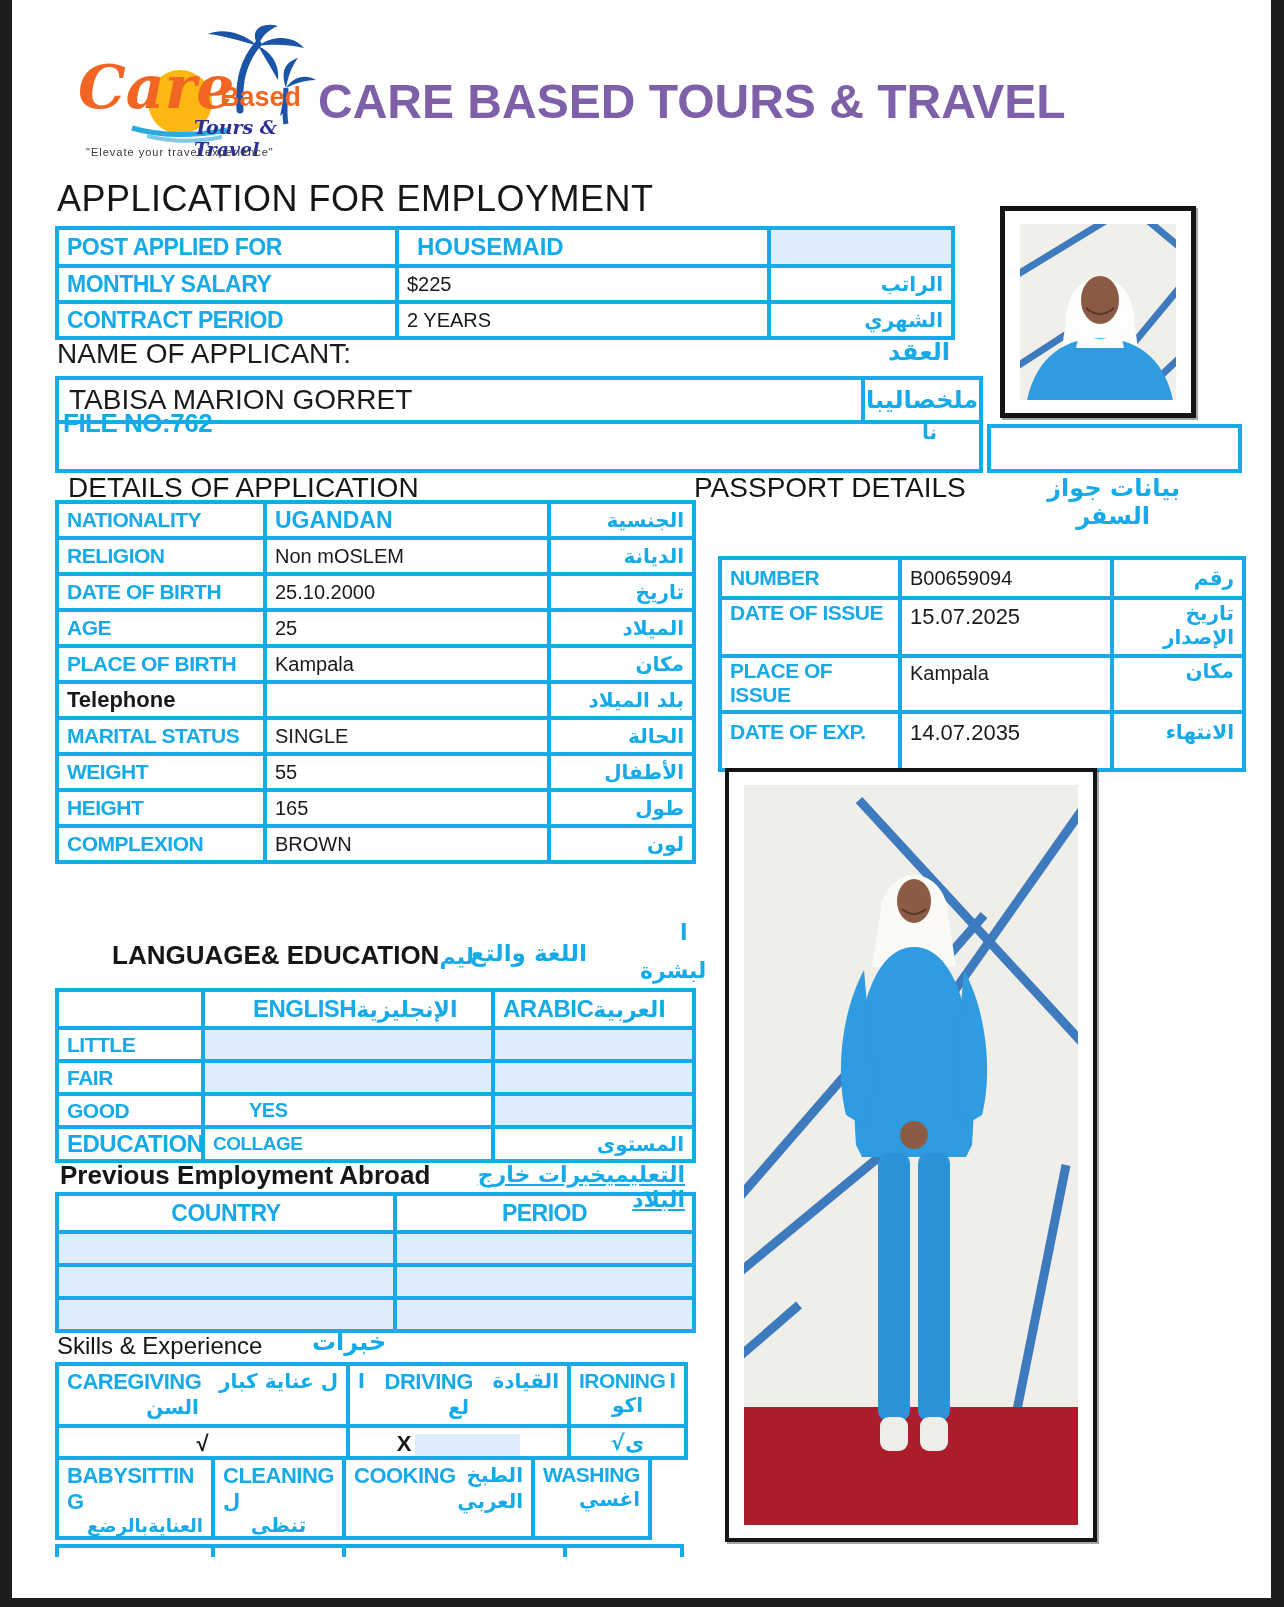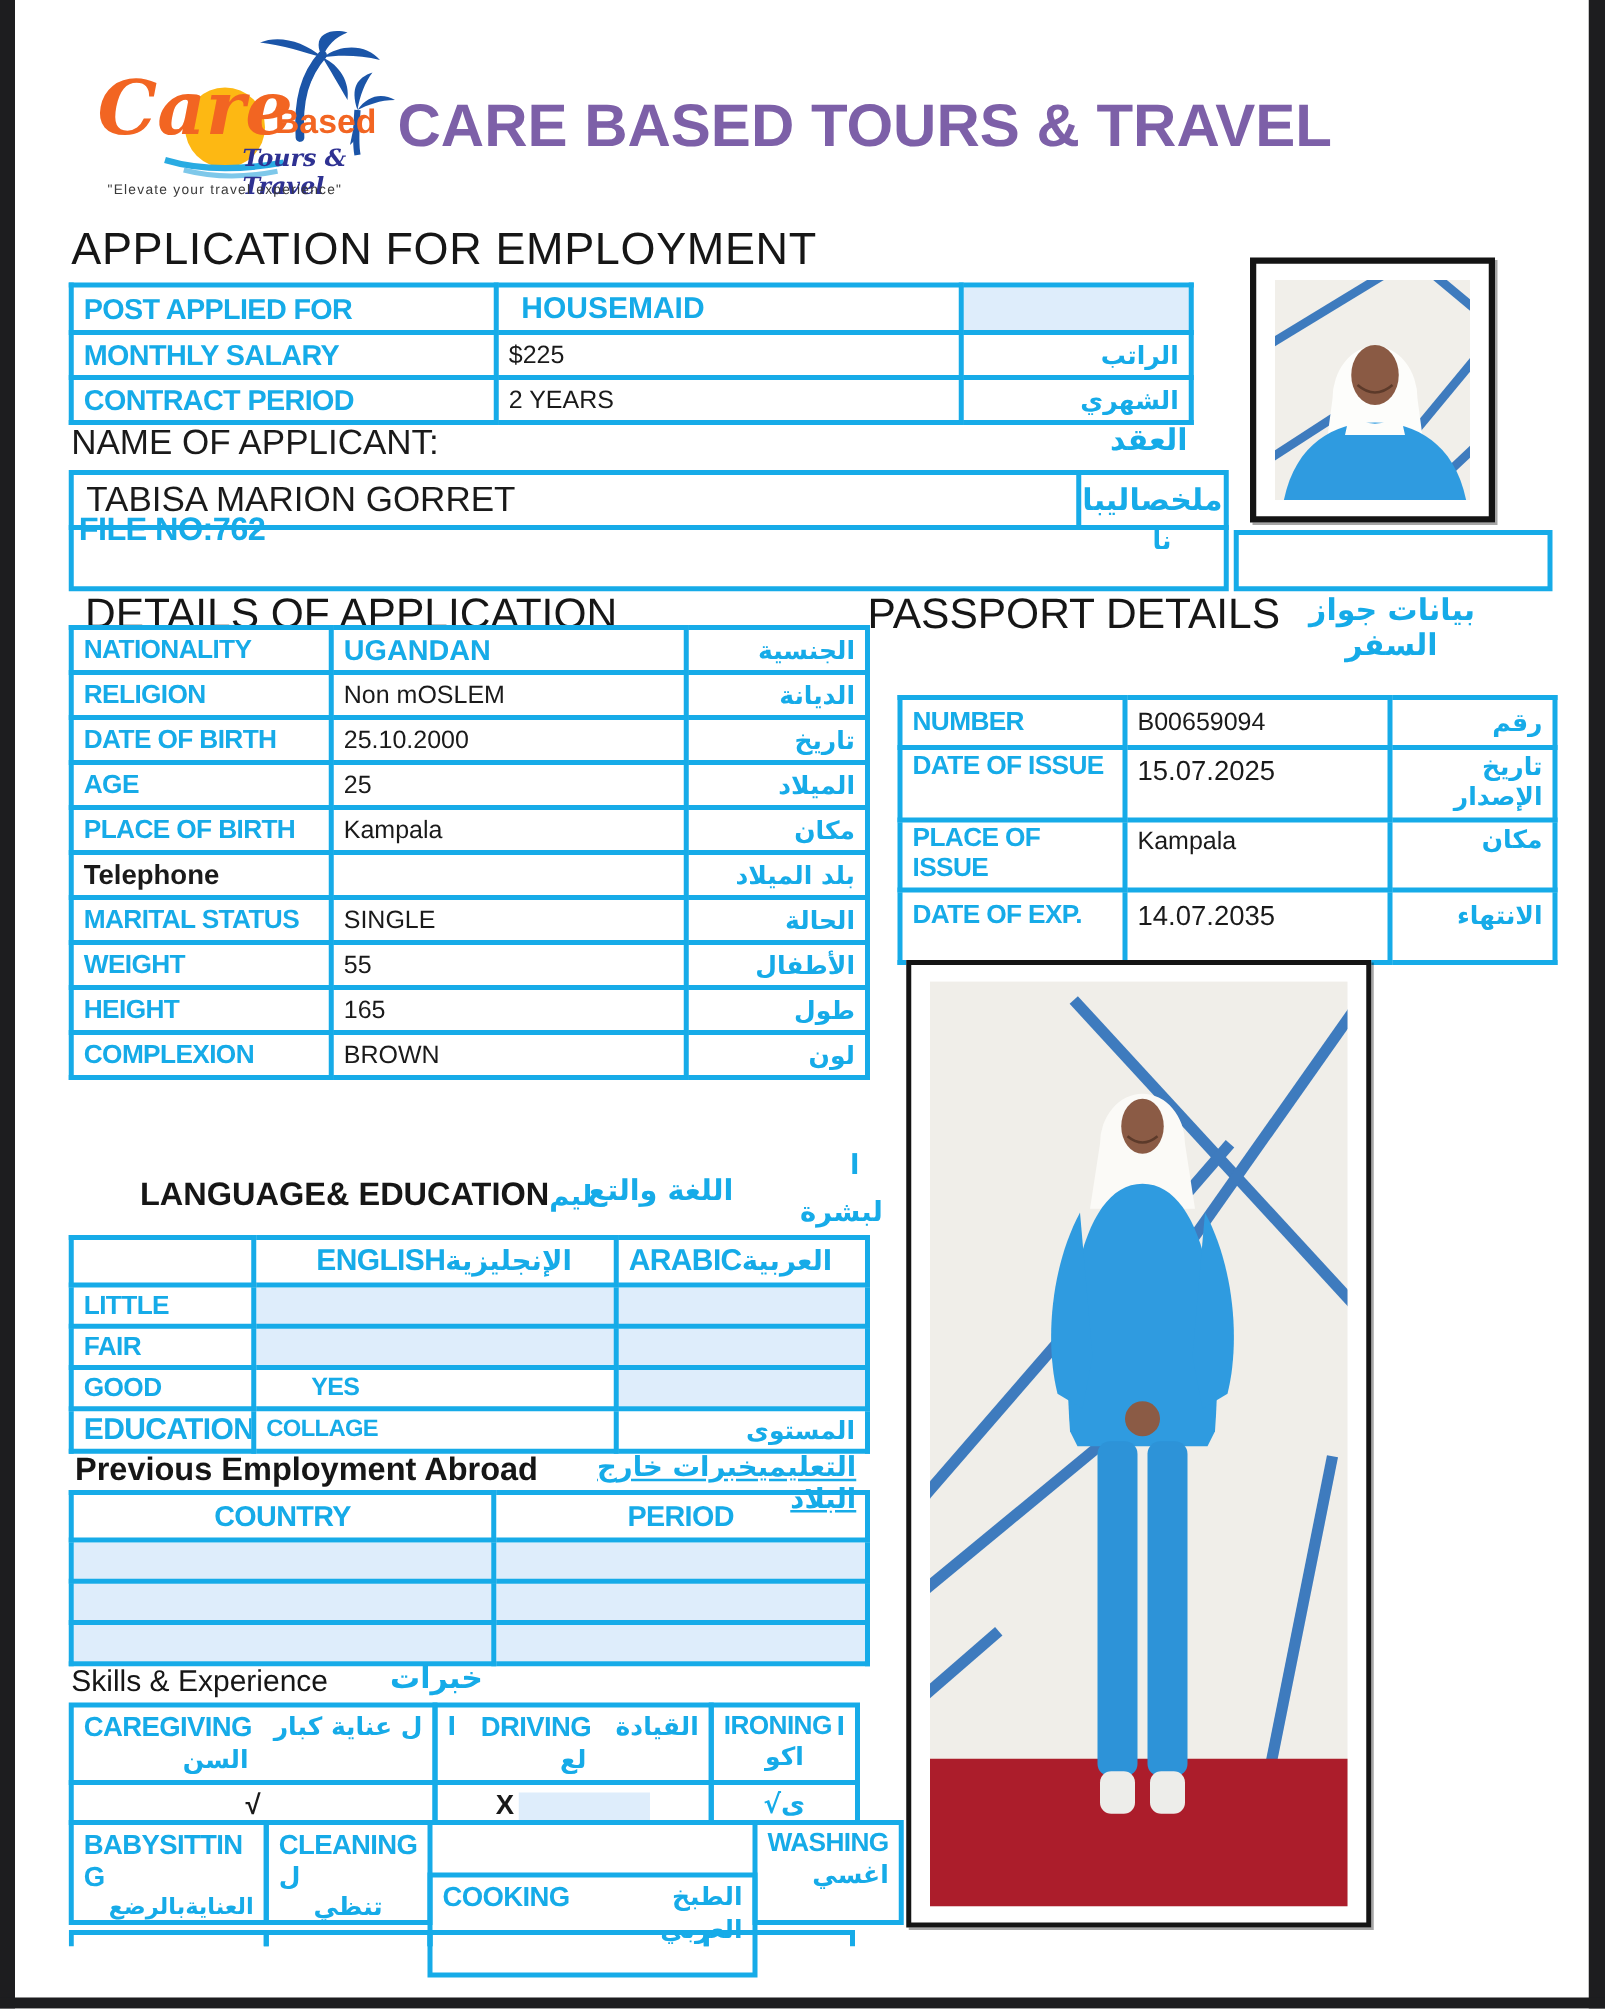--- a/index.html
+++ b/index.html
@@ -39,21 +39,21 @@
   .name-cell{width:792px;display:flex;align-items:center;padding-left:10px;
              border-right:4px solid #16ABE8;font-size:28px;}
   .name-ar-cell{position:relative;flex:1;display:flex;align-items:center;justify-content:center;}
   .name-ar2{position:absolute;left:50%;top:40px;font-size:20px;text-align:right;}
   .file-box{position:absolute;left:55px;top:420px;width:928px;height:53px;
             border:4px solid #16ABE8;box-sizing:border-box;}
   .file-text{position:absolute;left:63px;top:408px;font-size:26px;z-index:2;}
   .small-box{position:absolute;left:987px;top:424px;width:255px;height:49px;
              border:4px solid #16ABE8;box-sizing:border-box;}
 
-  .sec-heading{position:absolute;font-size:34px;color:#161616;}
+  .sec-heading{position:absolute;font-size:28px;color:#161616;}
 
   
   .photo-frame{position:absolute;border:5px solid #141414;background:#fff;box-sizing:border-box;
                box-shadow:2px 2px 0 rgba(0,0,0,.35);}
   .photo-frame .inner{position:absolute;left:15px;right:15px;top:13px;bottom:13px;overflow:hidden;}
 
   
   .lang-line{position:absolute;left:112px;top:940px;white-space:nowrap;}
   .lang-line .black{font-size:26px;font-weight:bold;color:#161616;}
   .frag{position:absolute;}
@@ -401,21 +401,21 @@
     <div class="scell" style="width:160px;height:84px;">
       <div class="lbl" style="font-size:22px">BABYSITTIN</div>
       <div class="lbl" style="font-size:22px">G</div>
       <div class="ar" style="font-size:18px">العنايةبالرضع</div>
     </div>
     <div class="scell" style="width:135px;height:84px;">
       <div class="lbl" style="font-size:22px">CLEANING</div>
       <div class="ar" style="text-align:left">ل</div>
       <div class="ar" style="text-align:center">تنظي</div>
     </div>
-    <div class="scell" style="width:264px;height:84px;margin-top:42px;">
+    <div class="scell" style="width:193px;height:84px;">
       <div class="flexline">
           <span class="lbl" style="font-size:22px">COOKING</span>
           <span class="ar">الطبخ</span>
         </div>
       <div class="ar">العربي</div>
     </div>
     <div class="scell" style="width:121px;height:84px;">
       <div class="lbl" style="font-size:21px">WASHING</div>
       <div class="ar">اغسي</div>
     </div>

